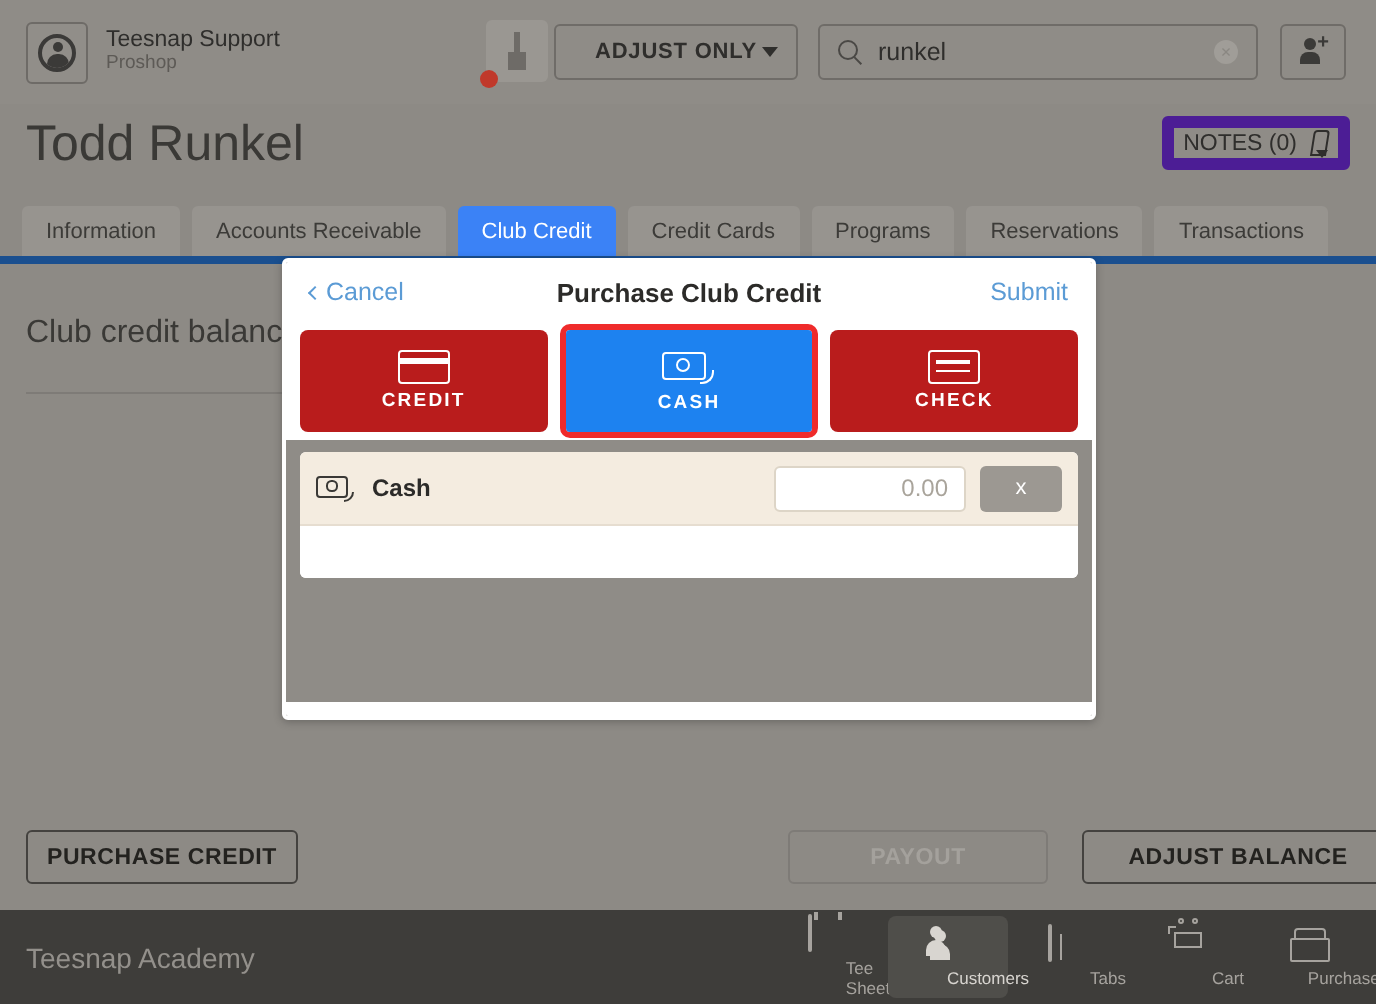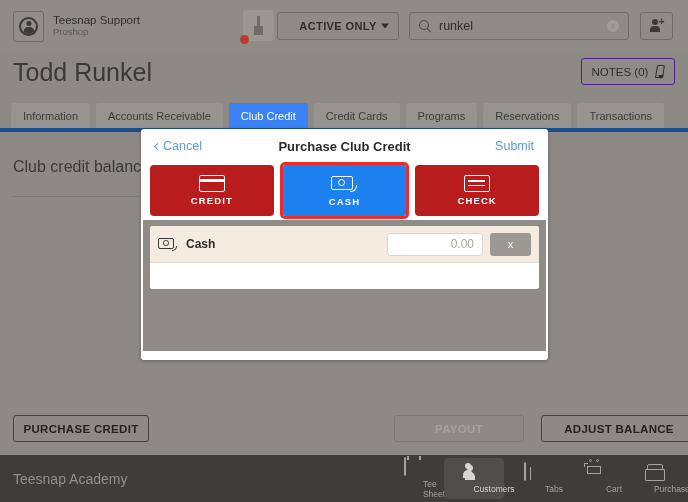--- a/index.html
+++ b/index.html
@@ -116,21 +116,21 @@
     font-size: 10px; font-weight: bold; color: #3b3a38; line-height: 8px;
   }
 
   
   .page-title {
     position: absolute; left: 13px; top: 58px;
     font-size: 25px; color: #3a3936; font-weight: normal;
   }
   .notes-btn {
     position: absolute; left: 581px; top: 58px; width: 94px; height: 27px;
-    border: 1px solid #4c1d95; border-radius: 3px; background: #8f8c87;
+    border: 6px solid #4c1d95; border-radius: 3px; background: #8f8c87;
     display: flex; align-items: center; justify-content: center; gap: 7px;
     font-size: 11.5px; color: #2f2e2c;
   }
   .pencil-icon {
     width: 9px; height: 14px; position: relative; display: inline-block;
   }
   .pencil-icon::before {
     content: ""; position: absolute; left: 1px; top: 0;
     width: 6px; height: 11px; border: 1.3px solid #2f2e2c;
     border-radius: 2px 2px 0 0; transform: skewX(-9deg);
@@ -395,21 +395,21 @@
       <div class="notif-btn">
         <div class="notif-glyph">
           <div class="stem"></div>
             <div class="base"></div>
         </div>
       </div>
       <div class="notif-dot"></div>
     </div>
 
     <div class="filter-select">
-      <span>ACTIVE ONLY</span>
+      <span>ADJUST ONLY</span>
       <span class="filter-caret"></span>
     </div>
 
     <div class="searchbox">
       <span class="search-icon"></span>
       <span class="search-value">runkel</span>
       <span class="search-clear">×</span>
     </div>
 
     <div class="adduser-btn">

